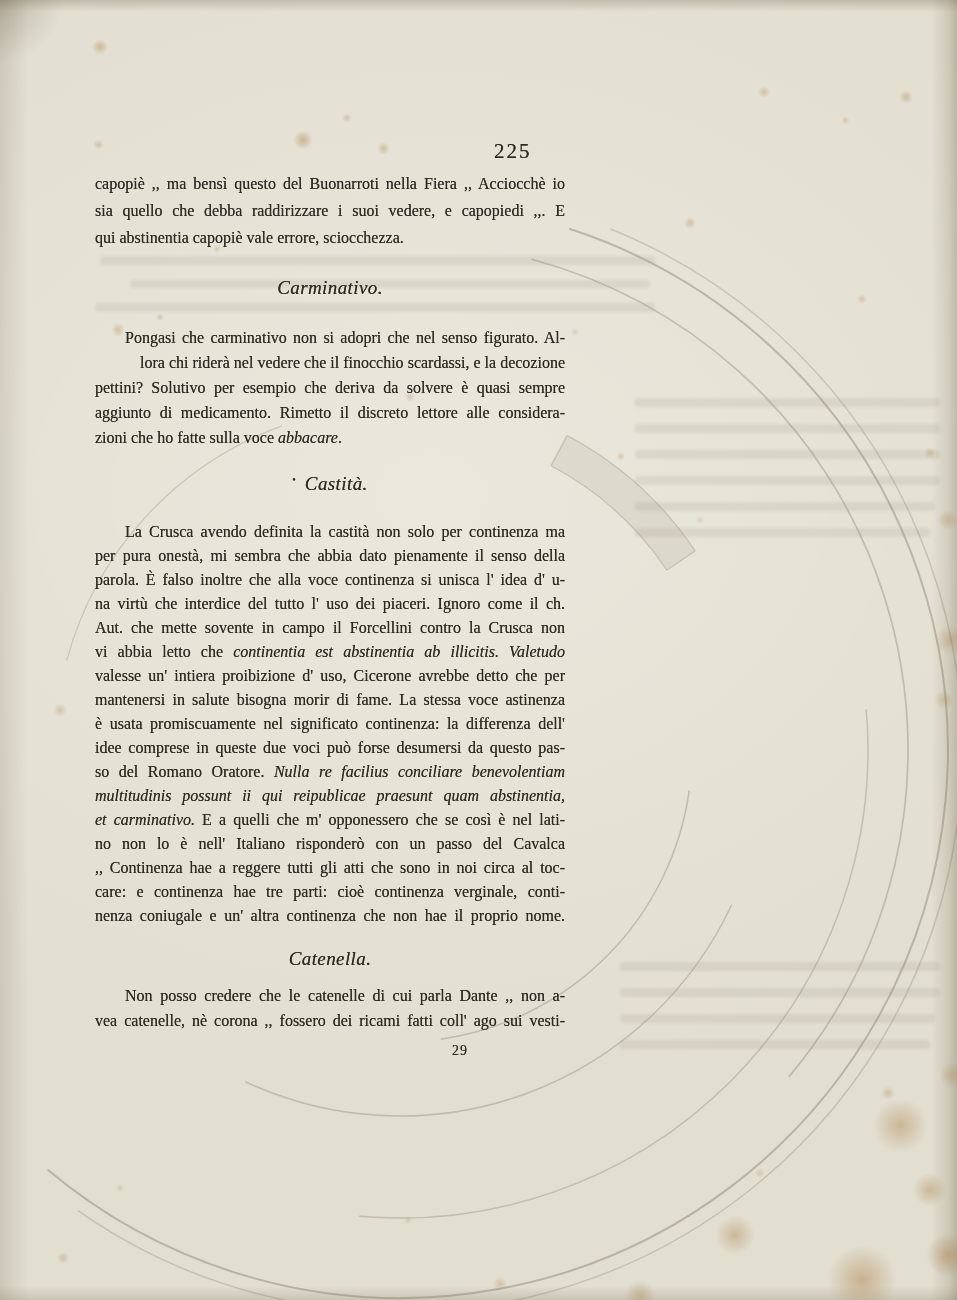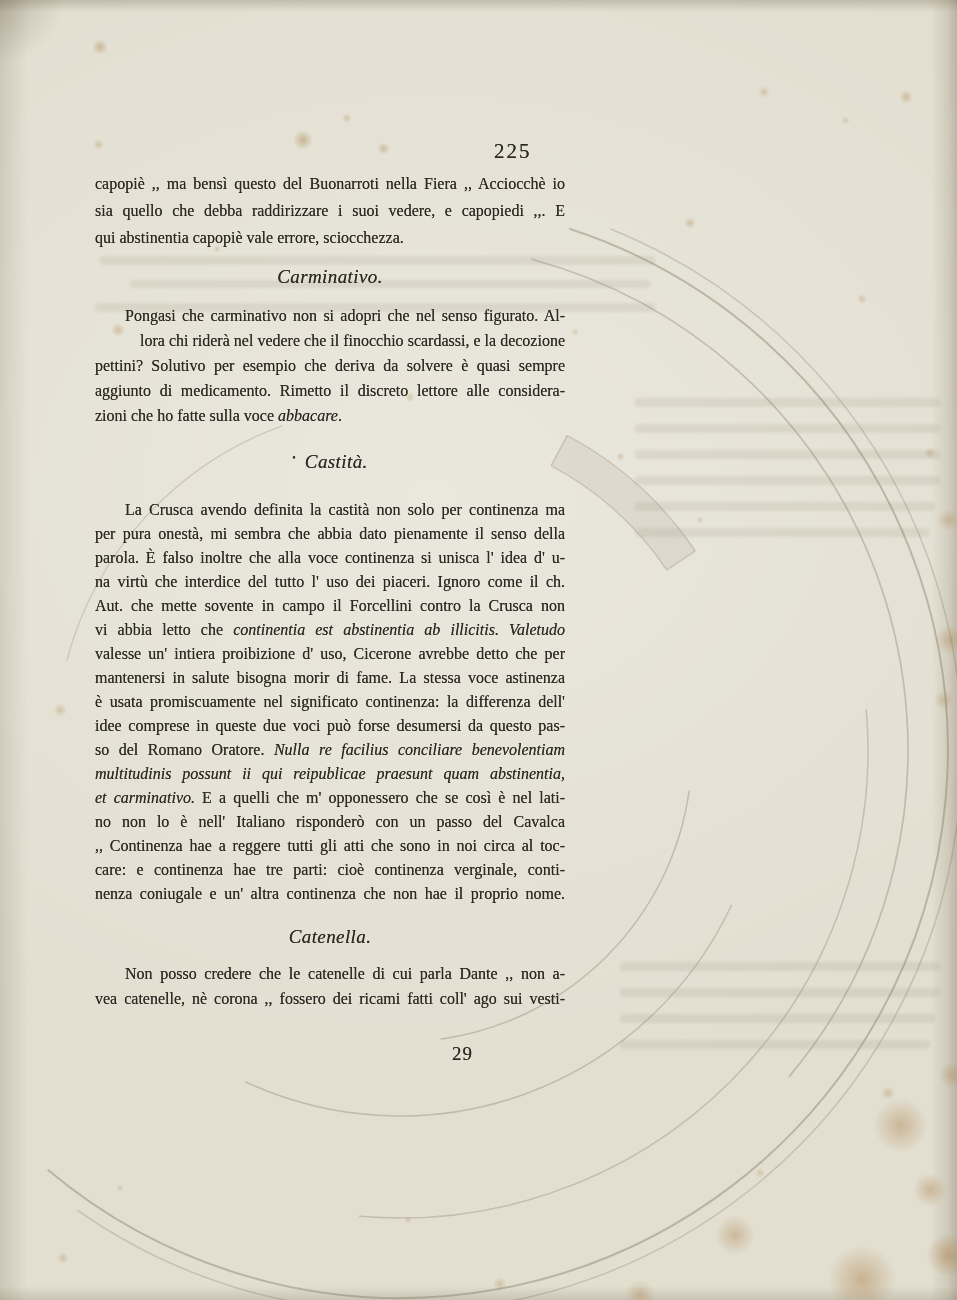--- a/index.html
+++ b/index.html
@@ -36,21 +36,21 @@
   .tline{text-align:justify;text-align-last:justify;text-justify:inter-word;white-space:normal;}
   .tline.last{text-align-last:left;}
   .heading{font-style:italic;font-size:19px;line-height:28px;text-align:center;letter-spacing:.4px;}
   .hmark{font-style:normal;font-size:10px;vertical-align:7px;margin-right:9px;letter-spacing:0;}
   .pagenum{
     position:absolute;left:494px;top:139px;color:var(--ink);
     font-size:21px;letter-spacing:2px;text-shadow:0 0 .45px rgba(44,41,35,.75);
   }
   .signature{
     position:absolute;left:452px;top:1043px;color:var(--ink);
-    font-size:19px;letter-spacing:1px;text-shadow:0 0 .45px rgba(44,41,35,.75);
+    font-size:14px;letter-spacing:1px;text-shadow:0 0 .45px rgba(44,41,35,.75);
   }
 </style>
 </head>
 <body>
 
 <div class="page">
 
   <svg class="stamp" width="957" height="1300" viewBox="0 0 957 1300">
     <g fill="none" stroke="#7d7260">
       <path d="M 569.3 228.8 A 548 548 0 1 1 47.7 1169.8" stroke-opacity=".40" stroke-width="2"></path>
@@ -123,21 +123,21 @@
     </div>
 
   <div class="pagenum">225</div>
 
   <div class="column">
       <div class="para">
         <div class="tline" style="line-height: 27px;"><span>capopiè ,, ma bensì questo del Buonarroti nella Fiera ,, Acciocchè io</span></div>
         <div class="tline" style="line-height: 27px;"><span>sia quello che debba raddirizzare i suoi vedere, e capopiedi ,,. E</span></div>
         <div class="tline last" style="line-height: 27px;"><span>qui abstinentia capopiè vale errore, sciocchezza.</span></div>
       </div>
-      <div class="heading" style="margin: 12px 0px;"><span>Carminativo.</span></div>
+      <div class="heading" style="margin: 23px 0px;"><span>Carminativo.</span></div>
       <div class="para">
         <div class="tline" style="line-height: 25px; text-indent: 30px;"><span>Pongasi che carminativo non si adopri che nel senso figurato. Al-</span></div>
         <div class="tline" style="line-height: 25px; margin-left: 45px;"><span>lora chi riderà nel vedere che il finocchio scardassi, e la decozione</span></div>
         <div class="tline" style="line-height: 25px;"><span>pettini? Solutivo per esempio che deriva da solvere è quasi sempre</span></div>
         <div class="tline" style="line-height: 25px;"><span>aggiunto di medicamento. Rimetto il discreto lettore alle considera-</span></div>
         <div class="tline last" style="line-height: 25px;"><span>zioni che ho fatte sulla voce </span><i>abbacare</i><span>.</span></div>
       </div>
       <div class="heading" style="margin: 16px 0px 22px;"><span class="hmark">•</span><span>Castità.</span></div>
       <div class="para">
         <div class="tline" style="line-height: 24px; text-indent: 30px;"><span>La Crusca avendo definita la castità non solo per continenza ma</span></div>

